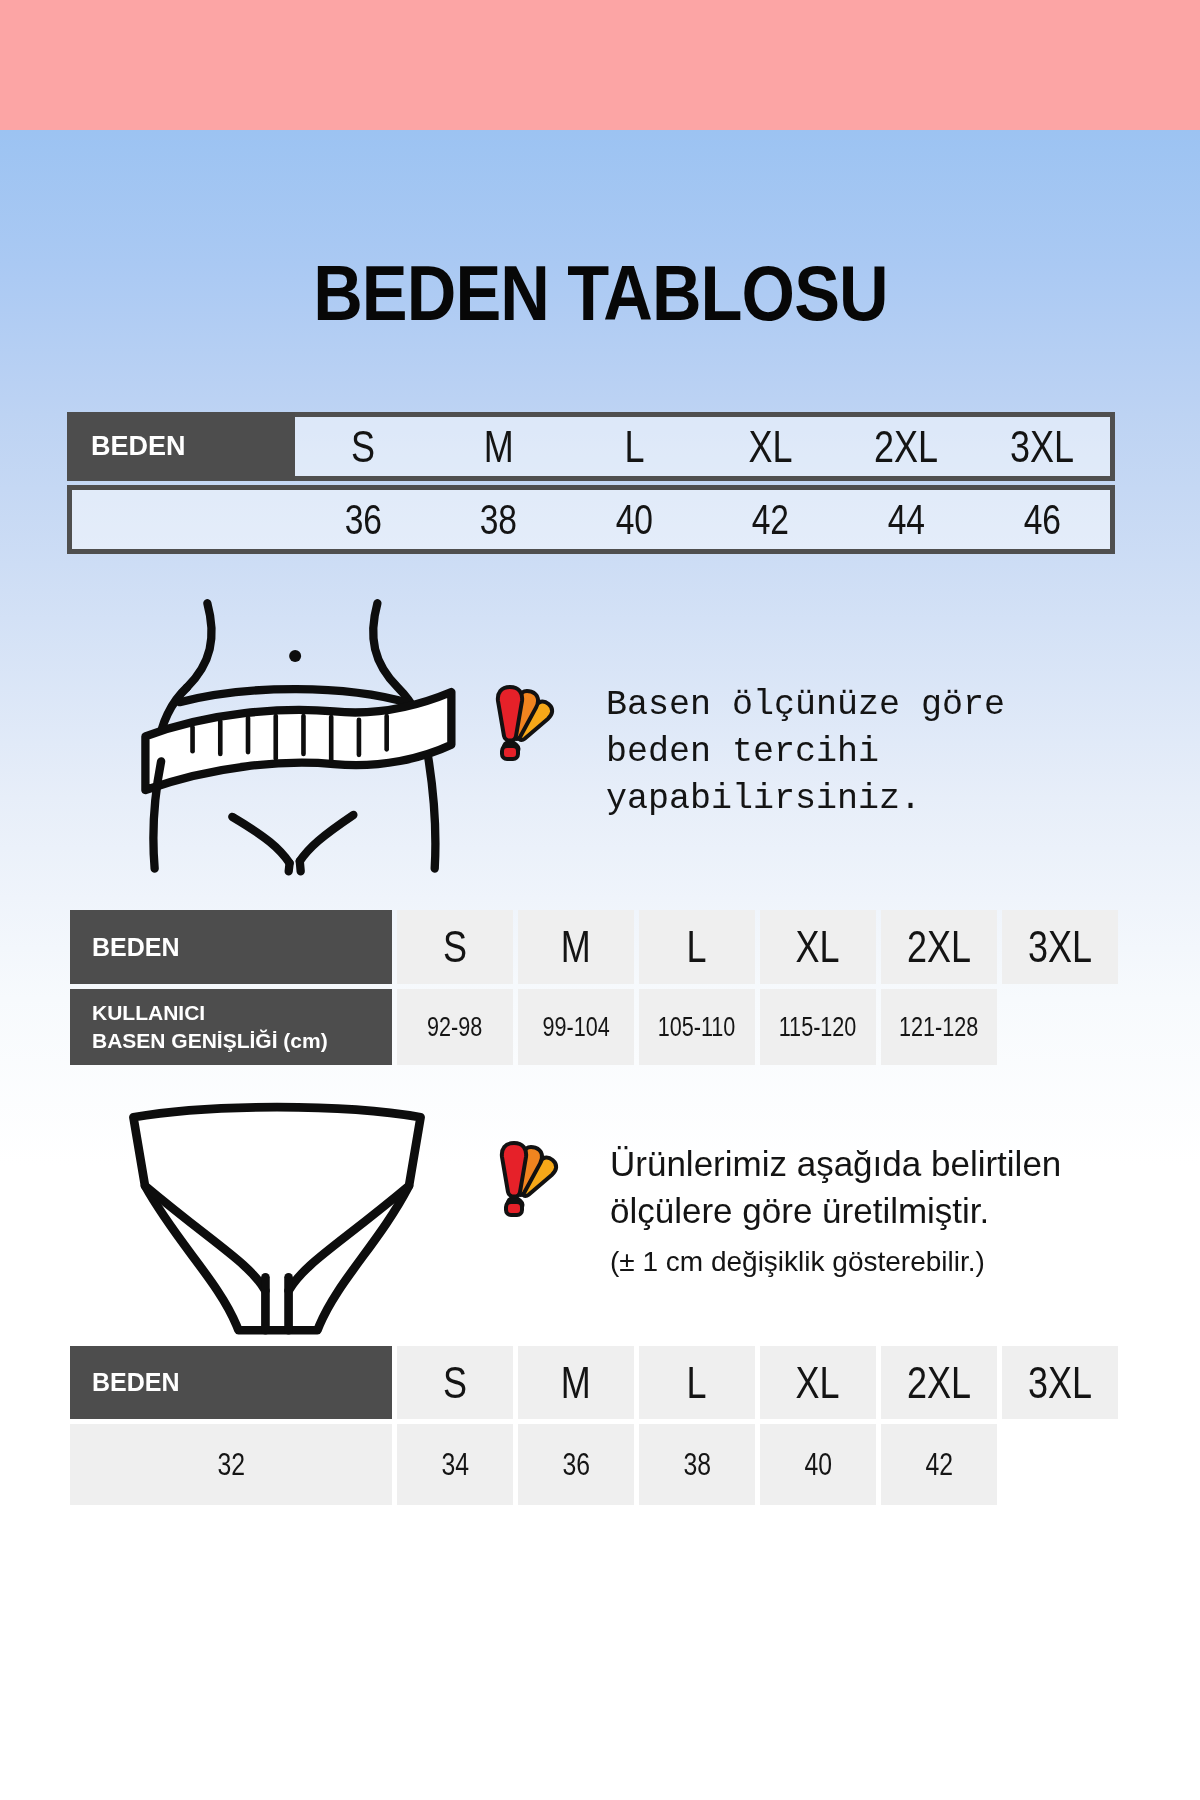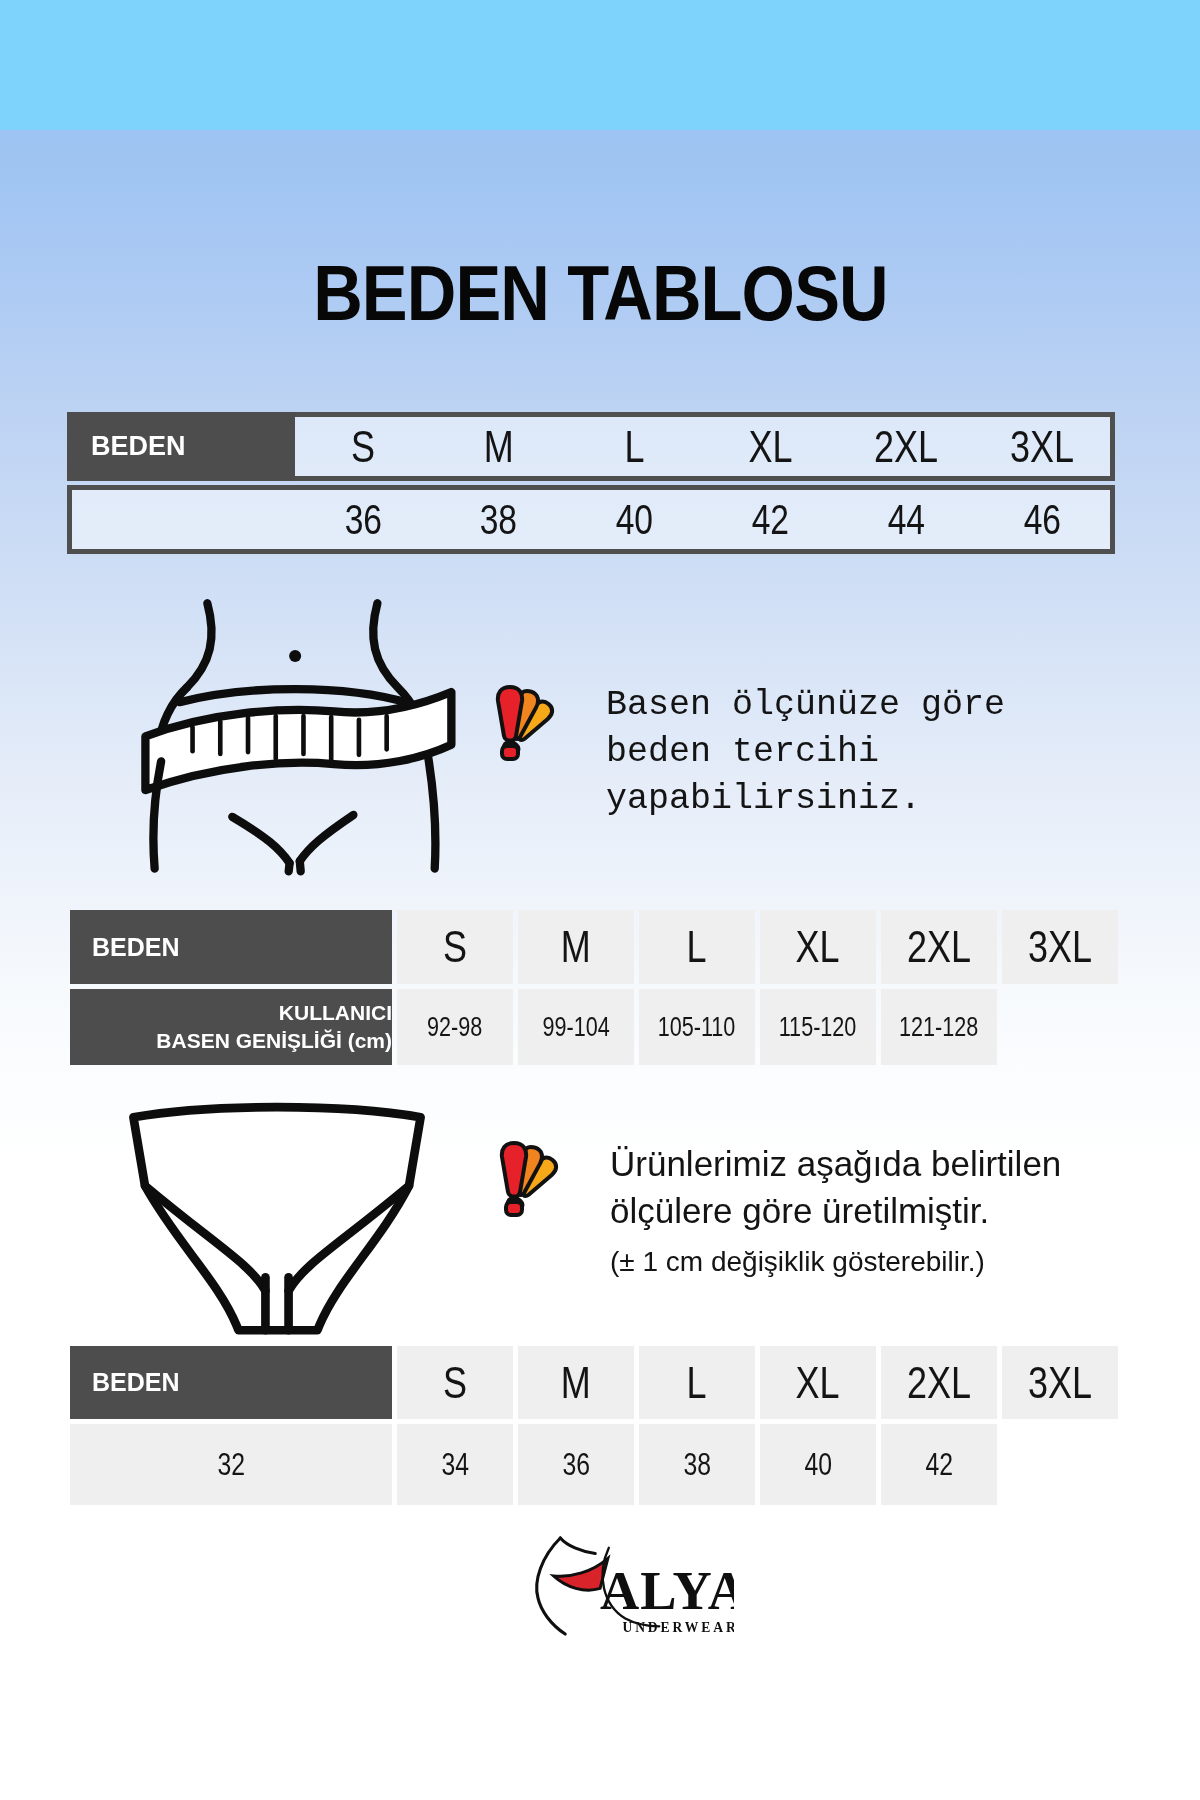--- a/index.html
+++ b/index.html
@@ -1,18 +1,18 @@
 <!DOCTYPE html>
 <html><head>
 <meta charset="utf-8">
 <style>
   html,body{margin:0;padding:0;}
   .page{
     position:relative; width:1200px; height:1800px; overflow:hidden;
-    background:#7dd3fc;
+    background:#fca5a5;
     font-family:"Liberation Sans", sans-serif;
     color:#111;
   }
   .bg-gradient{
     position:absolute; left:0; top:130px; width:1200px; height:1670px;
     background:linear-gradient(180deg,
       #9cc3f2 0%, #aac9f3 8%, #bdd3f3 17%, #cdddf5 26%,
       #e7eef9 40%, #f7fafd 52%, #ffffff 62%, #ffffff 100%);
   }
   
@@ -47,21 +47,21 @@
     display:grid; grid-template-columns:322px repeat(6,1fr);
     gap:5px;
   }
   .gcell{ background:#efefef; display:flex; align-items:center; justify-content:center; }
   .gcell-dark{
     background:#4d4d4d; color:#fff; font-weight:700;
     display:flex; flex-direction:column; justify-content:center;
     padding-left:22px; box-sizing:border-box;
   }
   .gcell-dark .hdr{ font-size:25px; }
-  .gcell-dark .l1,.gcell-dark .l2{ font-size:21px; line-height:28px;text-align:right; }
+  .gcell-dark .l1,.gcell-dark .l2{ font-size:21px; line-height:28px; }
   .gval{ font-size:27px; color:#151515; }
   .gval3{ font-size:31px; color:#151515; }
   .ghdr{ font-size:45px; color:#141414; }
   
   .note{ position:absolute; color:#141414; }
   .note .ln{ font-size:35px; line-height:47px; }
   .note .sub{ font-size:28px; line-height:40px; margin-top:8px; }
   
   .art{ position:absolute; }
   svg{ display:block; }
@@ -296,25 +296,13 @@
         <span class="cond gval3">38</span>
       </div>
     <div class="gcell">
         <span class="cond gval3">40</span>
       </div>
     <div class="gcell">
         <span class="cond gval3">42</span>
       </div>
   </div>
 
-  <div class="art" style="left:506px; top:1532px; width:228px; height:110px;">
-    <svg width="228" height="110" viewBox="0 0 235 113">
-      <g stroke="#0f0f0f" stroke-linecap="round" fill="none">
-        <path d="M56,6 C37,25 28,50 33,68 C36,81 46,95 61,105" stroke-width="3.2"></path>
-        <path d="M56,6 C63,14 77,20 92,22" stroke-width="3.2"></path>
-        <path d="M49,45 C62,57 81,63 97,58 L105,27 C89,41 67,47 49,45 Z" fill="#d8232a" stroke-width="3"></path>
-        <path d="M106,16 C93,44 100,75 123,89 C134,95 146,97 158,97" stroke-width="2.4"></path>
-      </g>
-      <text x="97" y="79" font-family="Liberation Serif, serif" font-size="56" font-weight="600" letter-spacing="1" fill="#0f0f0f">ALYA</text>
-      <text x="120" y="103" font-family="Liberation Serif, serif" font-size="14" font-weight="700" letter-spacing="3" fill="#0f0f0f">UNDERWEAR</text>
-    </svg>
-  </div>
 </div>
 
 </body></html>

